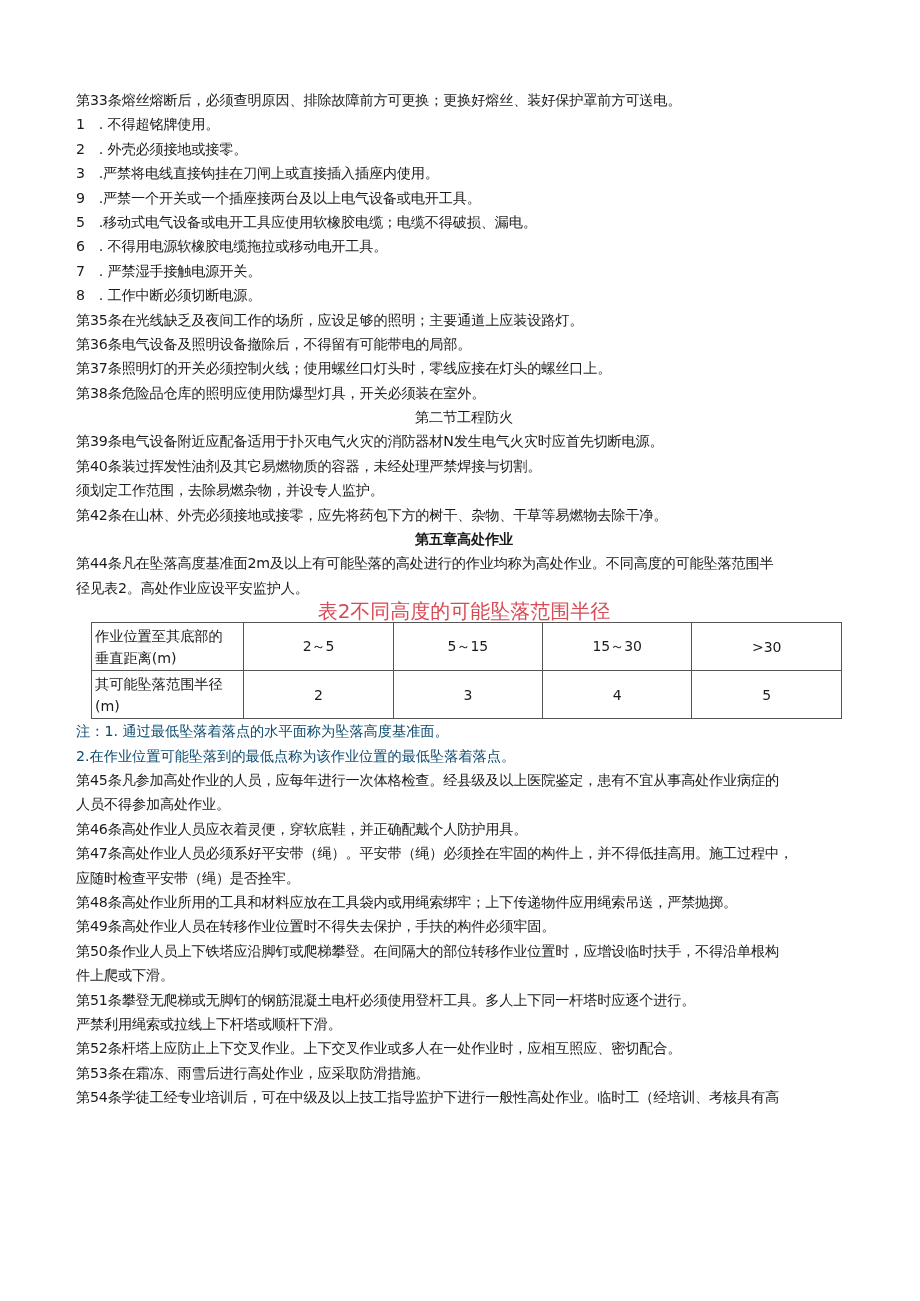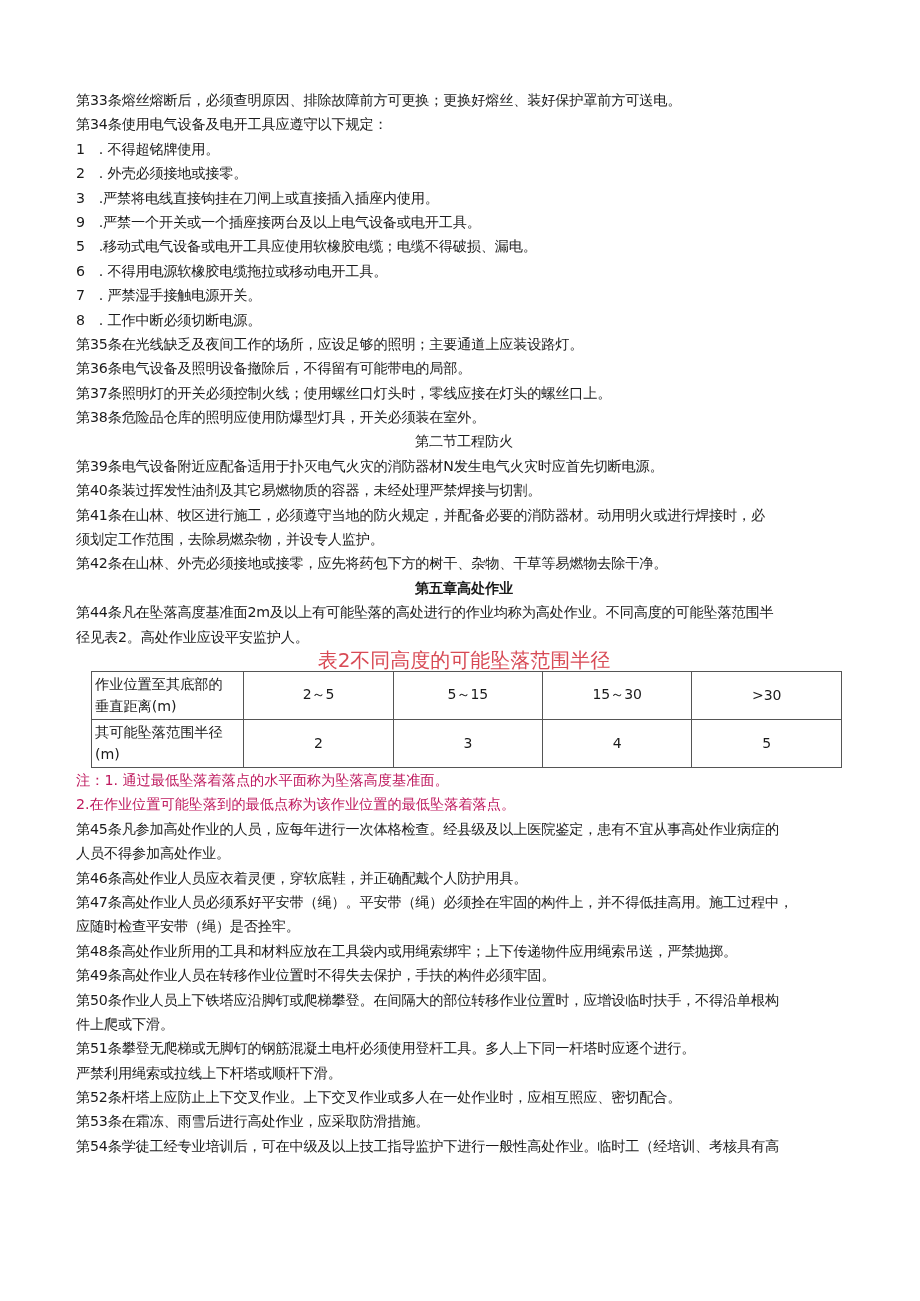--- a/index.html
+++ b/index.html
@@ -9,59 +9,57 @@
       color: #1a1a1a;
     }
     .page { position: absolute; left: 76px; top: 88px; width: 776px; }
     .line {
       font-size: 14.2px; line-height: 24.4px; height: 24.4px;
       white-space: nowrap; letter-spacing: -0.2px;
     }
     .center { text-align: center; }
     .bold { font-weight: bold; }
     .caption { color: #d84a55; text-align: center; font-size: 20px; line-height: 22px; height: 22px; }
-    .note { color: #be185d; font-size: 14.2px; line-height: 24.4px; height: 24.4px; white-space: nowrap; }
+    .note { color: #0c4a6e; font-size: 14.2px; line-height: 24.4px; height: 24.4px; white-space: nowrap; }
     table.data {
       border-collapse: collapse; margin-left: 15px; width: 751px;
       font-size: 14px;
     }
     table.data td {
       border: 1.5px solid #555; height: 47px; padding: 0 3px;
       text-align: center; vertical-align: middle;
     }
     table.data td.head { text-align: left; width: 148px; line-height: 22px; font-size: 14.2px; }
     table.data td.val { width: 145px; }
   </style>
 </head>
 <body>
 
 <div class="page">
   <div>
     <div class="line">第33条熔丝熔断后，必须查明原因、排除故障前方可更换；更换好熔丝、装好保护罩前方可送电。</div>
-    <div class="line">第34条使用电气设备及电开工具应遵守以下规定：</div>
     <div class="line">1　. 不得超铭牌使用。</div>
     <div class="line">2　. 外壳必须接地或接零。</div>
     <div class="line">3　.严禁将电线直接钩挂在刀闸上或直接插入插座内使用。</div>
     <div class="line">9　.严禁一个开关或一个插座接两台及以上电气设备或电开工具。</div>
     <div class="line">5　.移动式电气设备或电开工具应使用软橡胶电缆；电缆不得破损、漏电。</div>
     <div class="line">6　. 不得用电源软橡胶电缆拖拉或移动电开工具。</div>
     <div class="line">7　. 严禁湿手接触电源开关。</div>
     <div class="line">8　. 工作中断必须切断电源。</div>
     <div class="line">第35条在光线缺乏及夜间工作的场所，应设足够的照明；主要通道上应装设路灯。</div>
     <div class="line">第36条电气设备及照明设备撤除后，不得留有可能带电的局部。</div>
     <div class="line">第37条照明灯的开关必须控制火线；使用螺丝口灯头时，零线应接在灯头的螺丝口上。</div>
     <div class="line">第38条危险品仓库的照明应使用防爆型灯具，开关必须装在室外。</div>
   </div>
 
   <div class="line center">第二节工程防火</div>
 
   <div>
     <div class="line">第39条电气设备附近应配备适用于扑灭电气火灾的消防器材N发生电气火灾时应首先切断电源。</div>
     <div class="line">第40条装过挥发性油剂及其它易燃物质的容器，未经处理严禁焊接与切割。</div>
-    <div class="line">第41条在山林、牧区进行施工，必须遵守当地的防火规定，并配备必要的消防器材。动用明火或进行焊接时，必</div>
     <div class="line">须划定工作范围，去除易燃杂物，并设专人监护。</div>
     <div class="line">第42条在山林、外壳必须接地或接零，应先将药包下方的树干、杂物、干草等易燃物去除干净。</div>
   </div>
 
   <div class="line center bold">第五章高处作业</div>
 
   <div>
     <div class="line">第44条凡在坠落高度基准面2m及以上有可能坠落的高处进行的作业均称为高处作业。不同高度的可能坠落范围半</div>
     <div class="line">径见表2。高处作业应设平安监护人。</div>
   </div>

